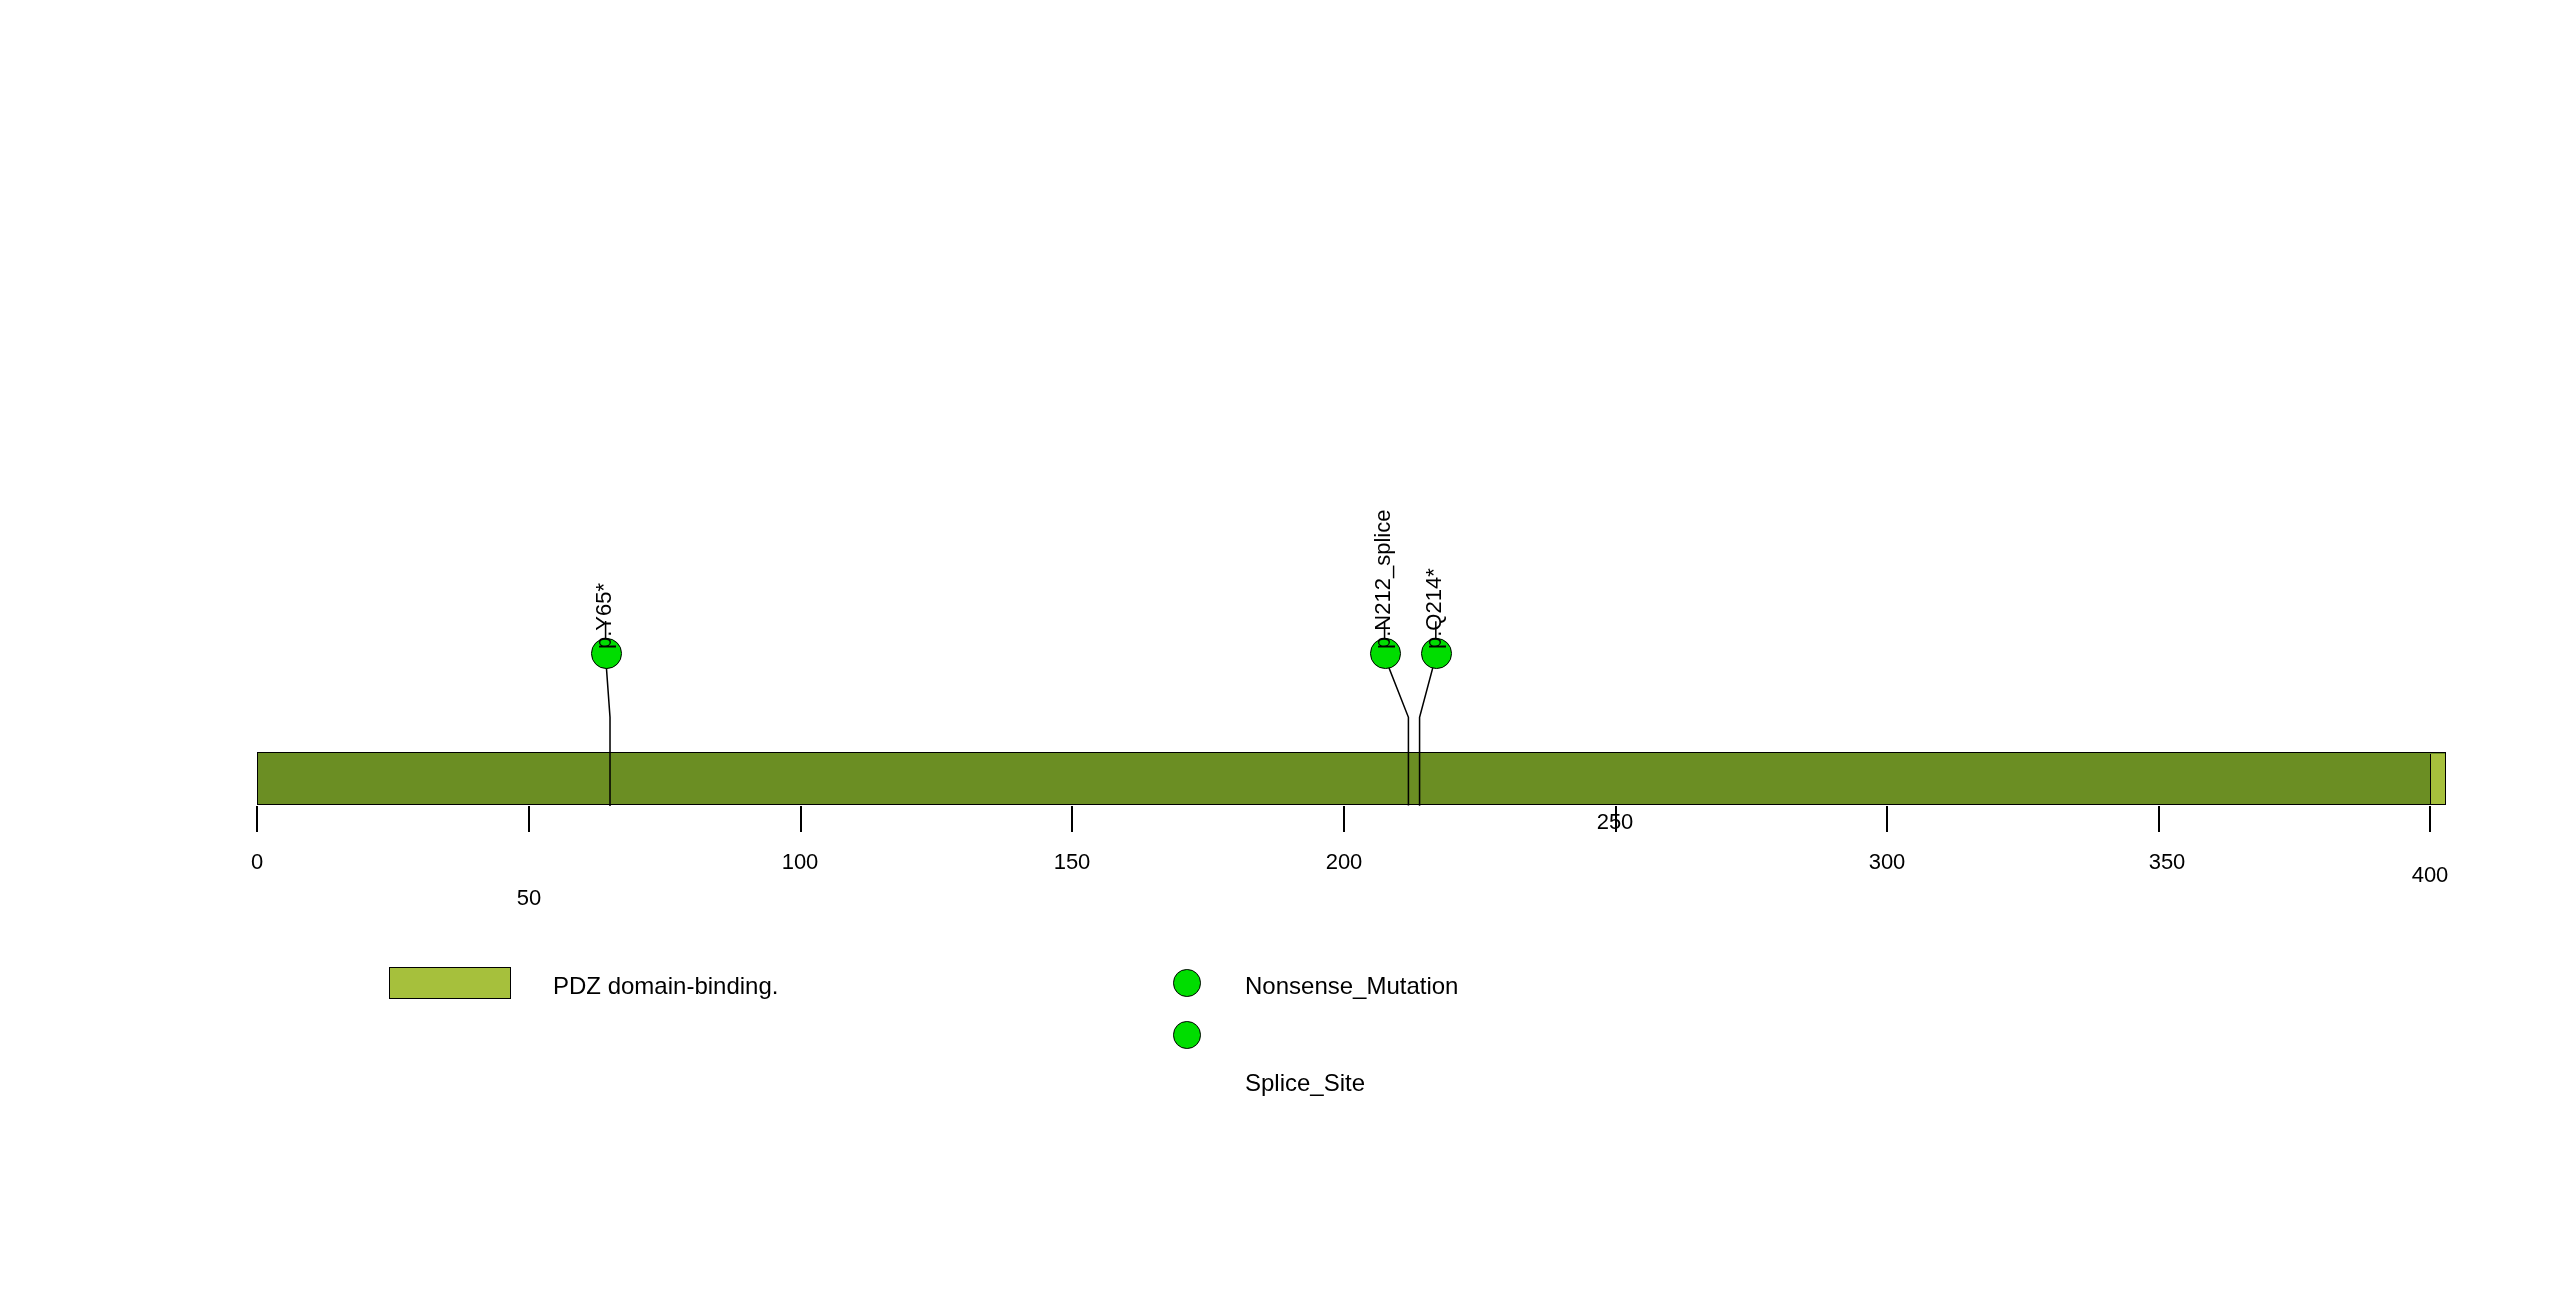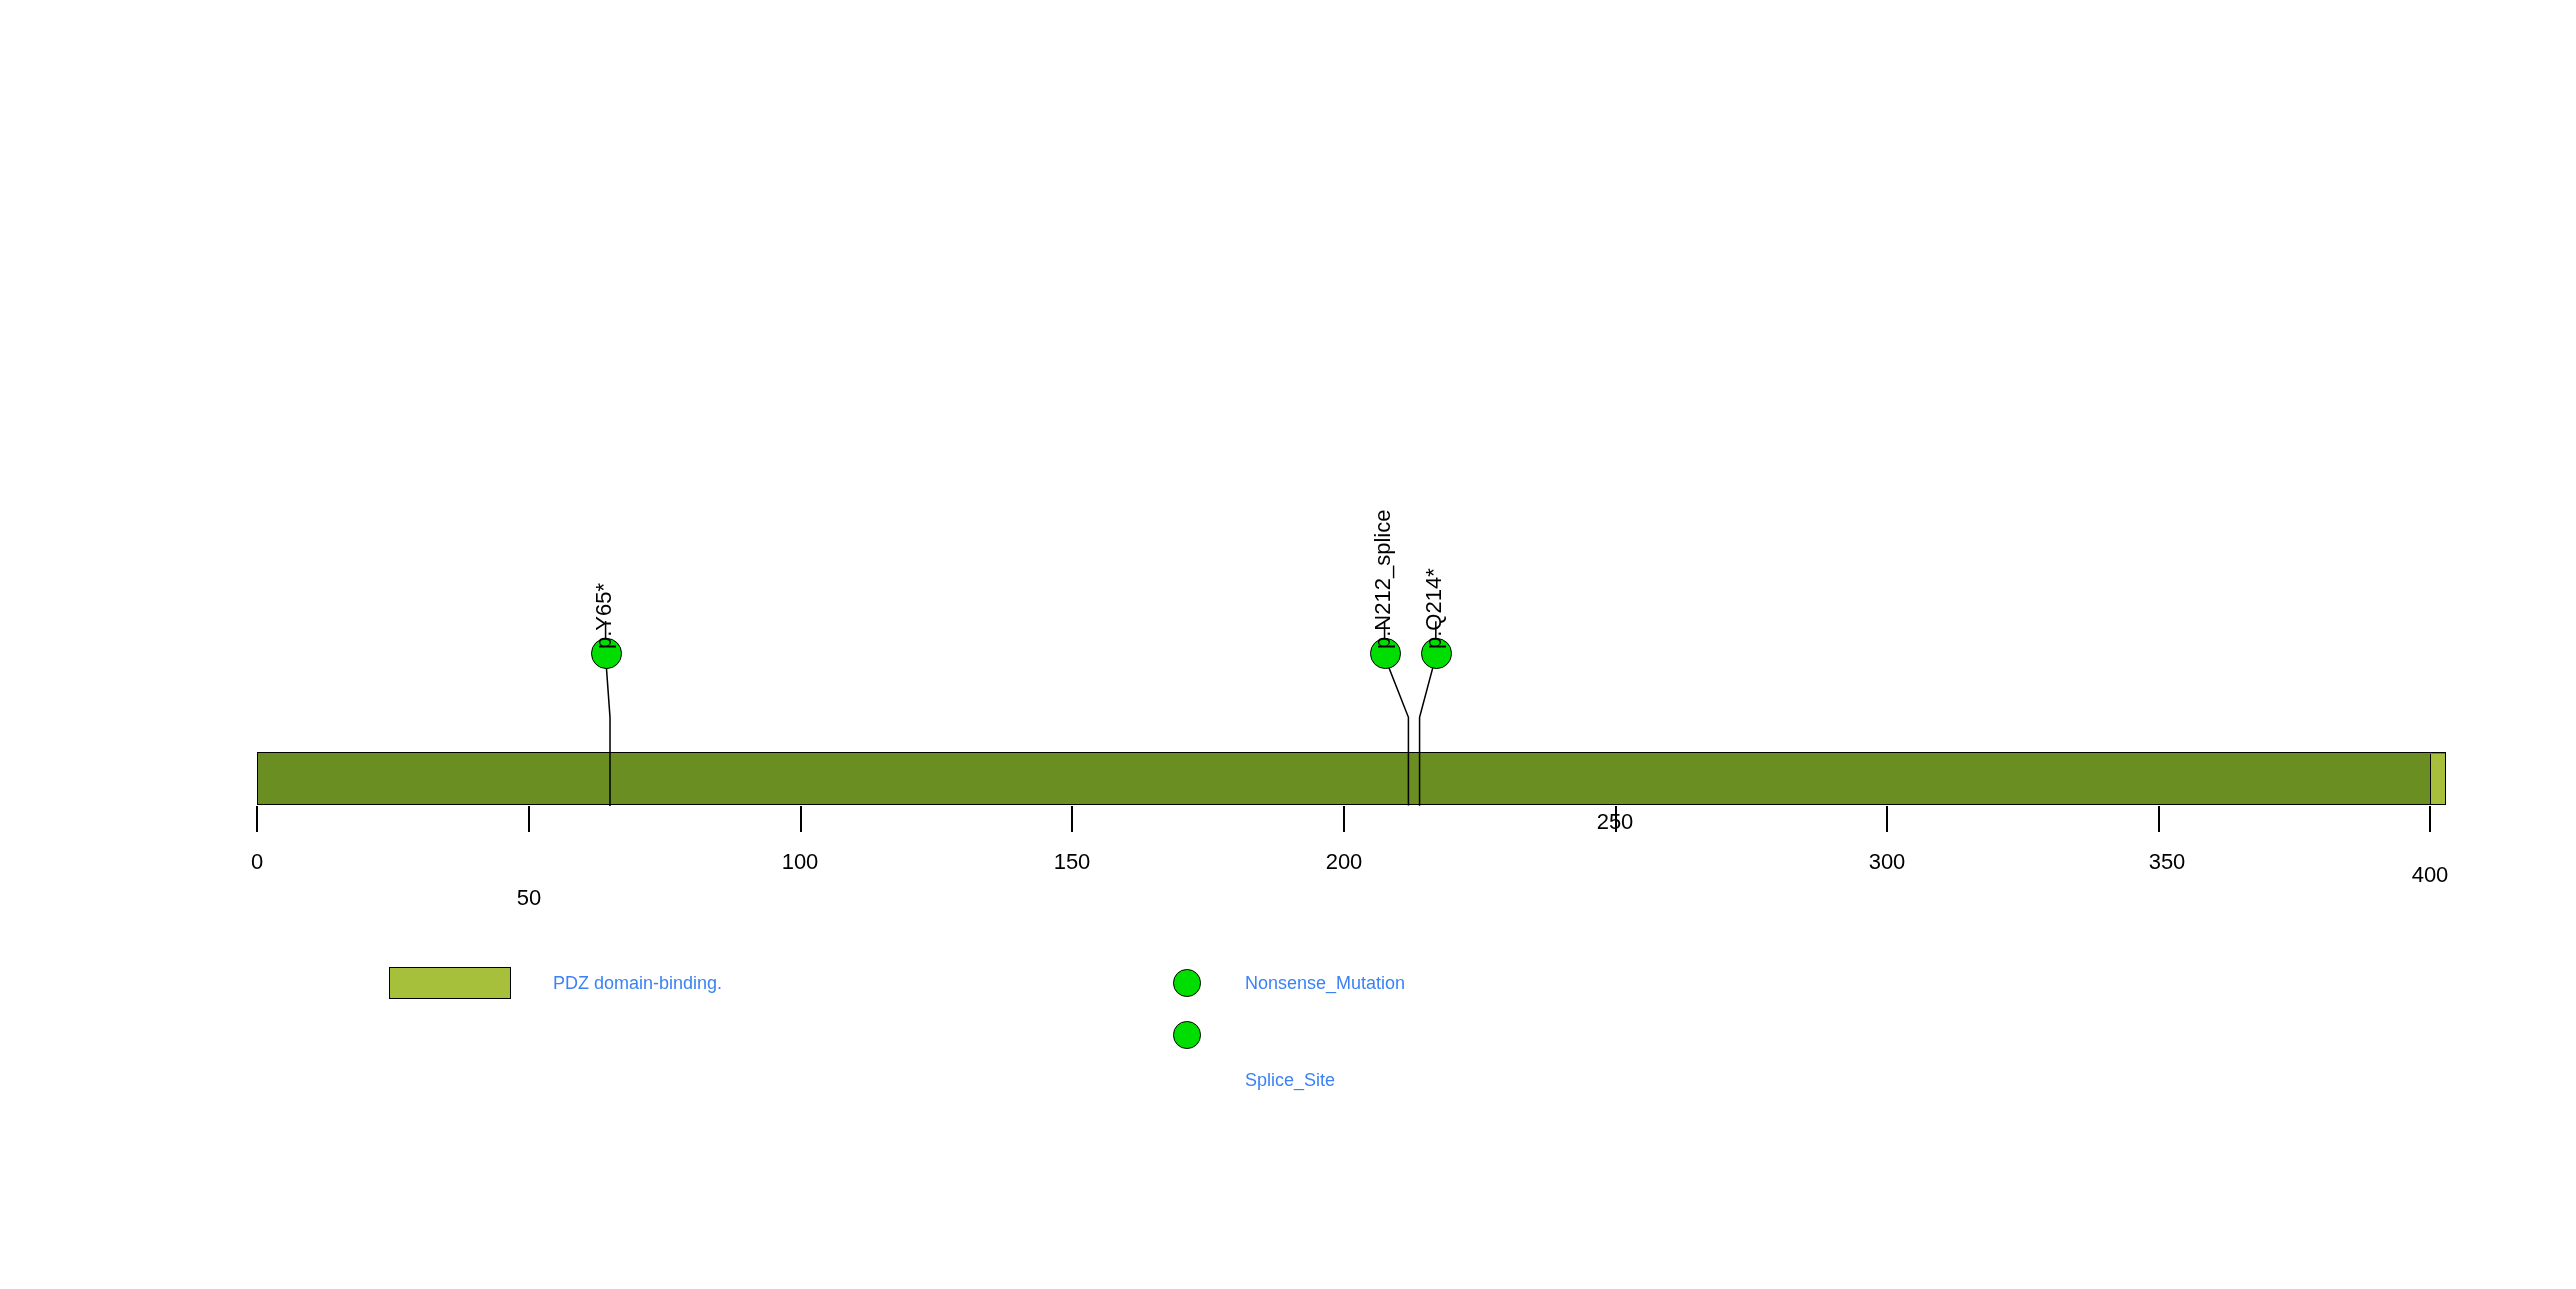--- a/index.html
+++ b/index.html
@@ -79,24 +79,24 @@
   }
   .legend-dot {
     position: absolute;
     border-radius: 50%;
     background: #00DD00;
     border: 1.5px solid #000000;
     box-sizing: border-box;
   }
   .legend-text {
     position: absolute;
-    font-size: 18px;
+    font-size: 24px;
     line-height: 1;
     white-space: nowrap;
-    color: #3b82f6;
+    color: #000000;
   }
 </style>
 </head>
 <body>
 
 <div id="canvas">
 
   <div class="protein-bar" id="protein-bar" style="left: 257px; top: 752px; width: 2189px; height: 53px; background: rgb(107, 142, 35);"></div>
 
   <div id="domain-layer">

